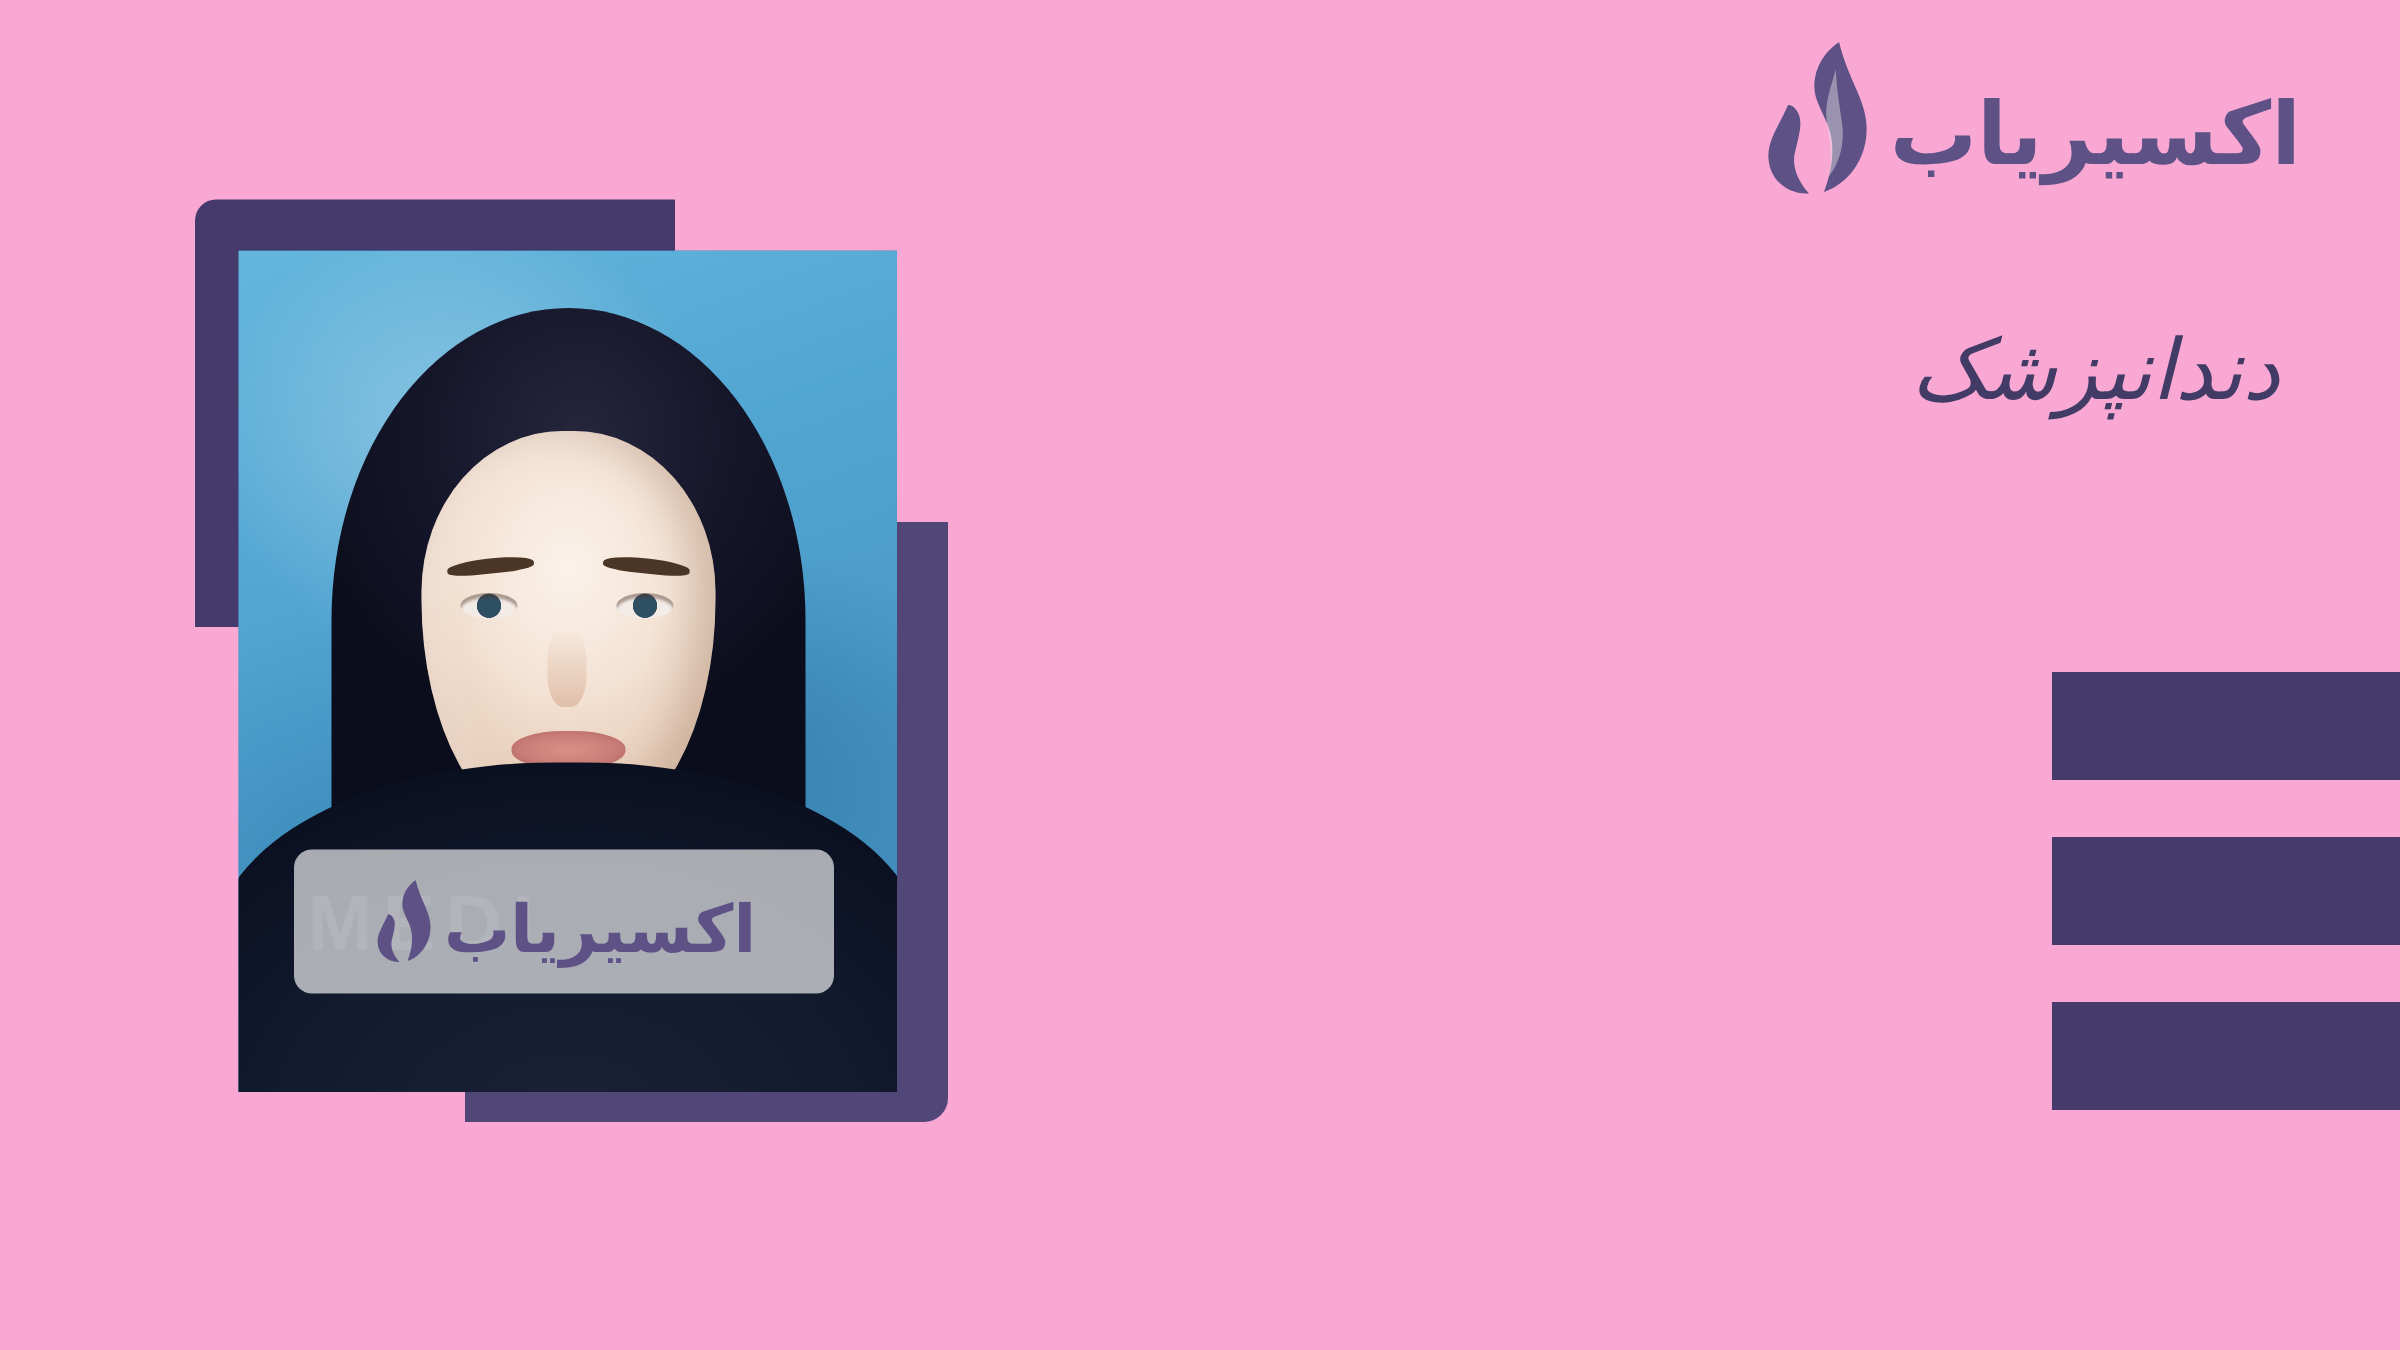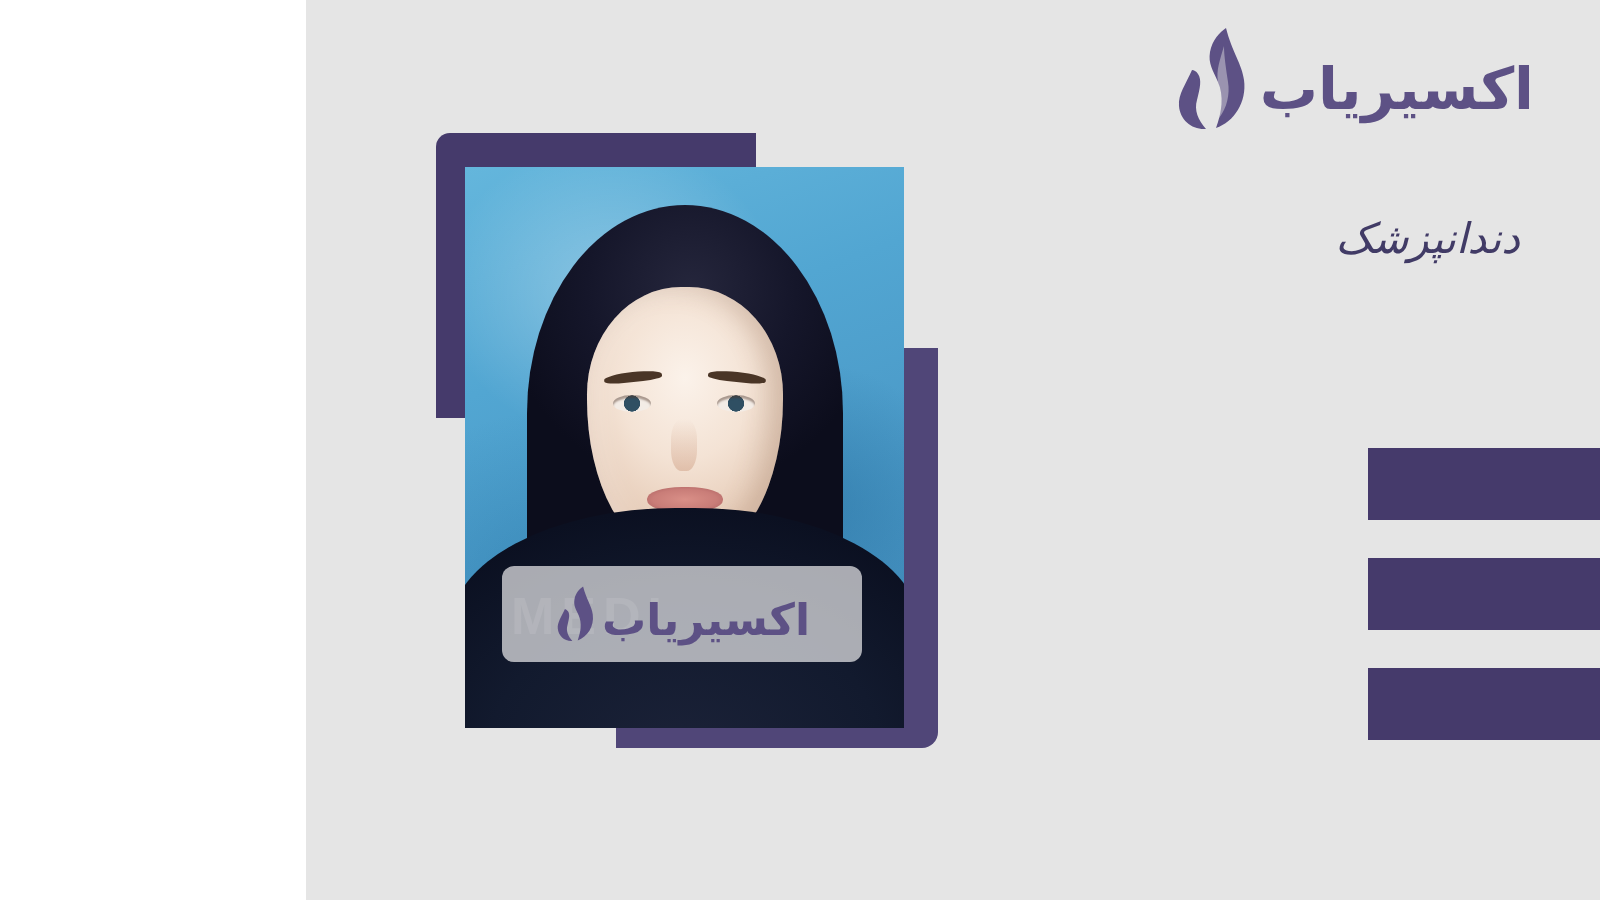--- a/index.html
+++ b/index.html
@@ -3,23 +3,23 @@
 <meta charset="utf-8">
 <title>Doctor Profile Card</title>
 <style>
   html, body {
     margin: 0;
     padding: 0;
     background: #ffffff;
   }
   #stage {
     position: relative;
-    width: 1294px;
+    width: 1600px;
     height: 900px;
-    background: #e5e5e5;
+    background: #f9a8d4;
     overflow: hidden;
     font-family: "DejaVu Sans", "Liberation Sans", sans-serif;
   }
 
   
   .brand-logo {
     position: absolute;
     top: 26px;
     right: 66px;
     display: flex;
@@ -218,21 +218,21 @@
     margin: 0;
     font-size: 62px;
     font-weight: 700;
     color: #3d3661;
     line-height: 1.18;
     letter-spacing: -1px;
     white-space: nowrap;
   }
   .doctor-specialty {
     margin: 14px 0 12px 0;
-    font-size: 42px;
+    font-size: 56px;
     font-weight: 400;
     font-style: italic;
     color: #413b66;
     font-family: "DejaVu Serif", "Liberation Serif", serif;
     line-height: 1.2;
   }
 
   .phone-row {
     position: absolute;
     right: 80px;

